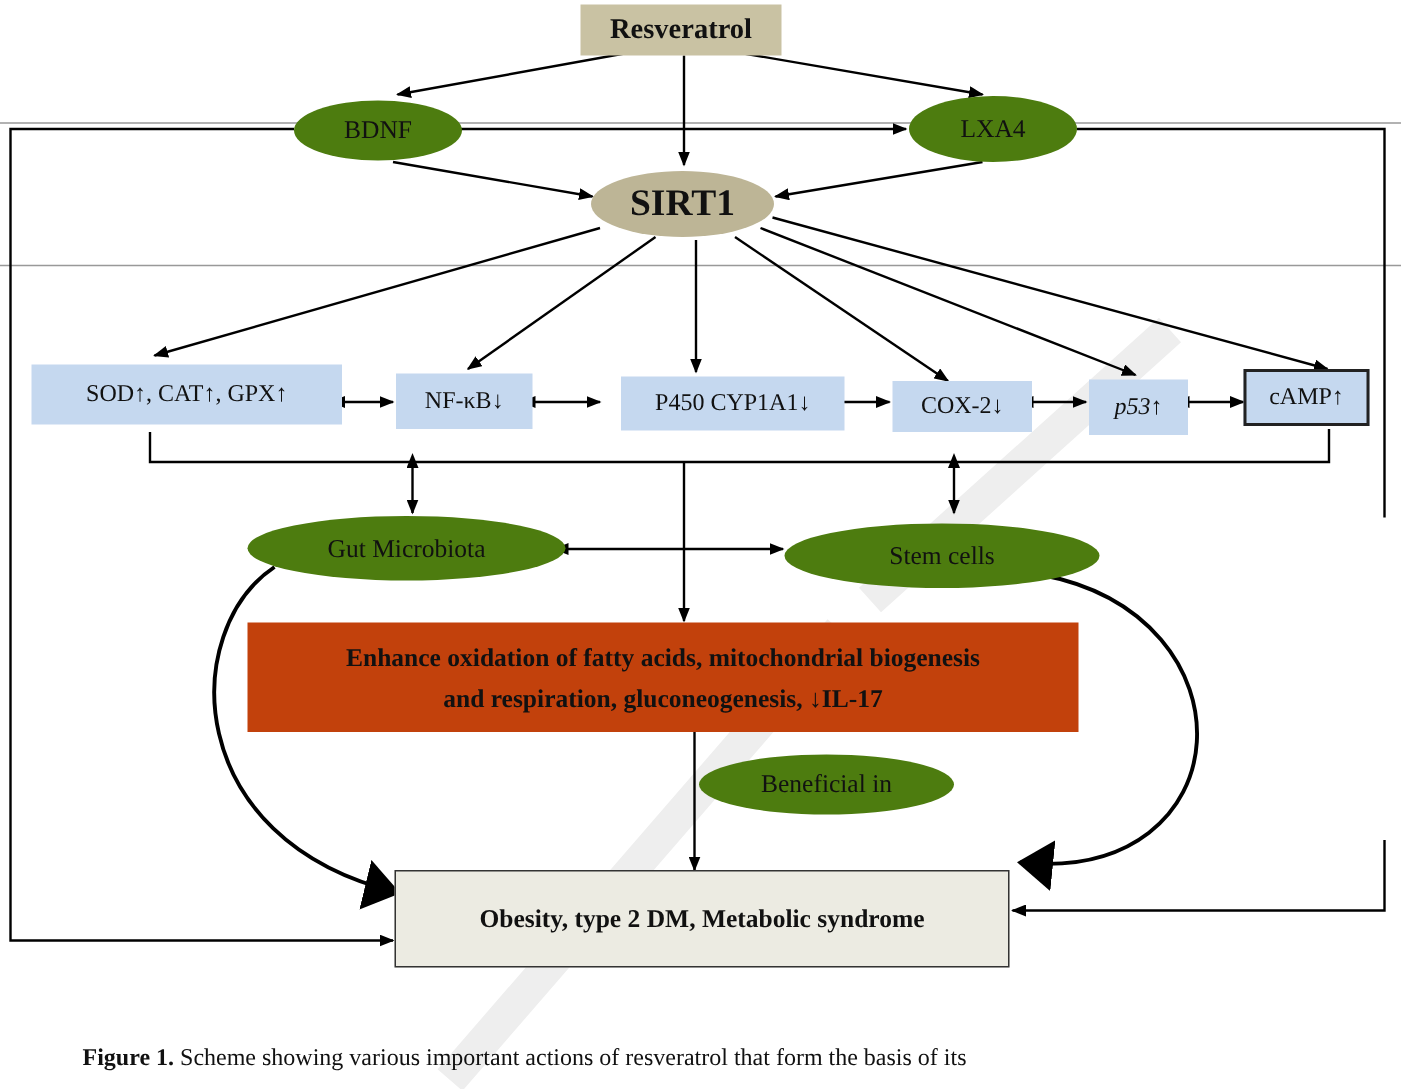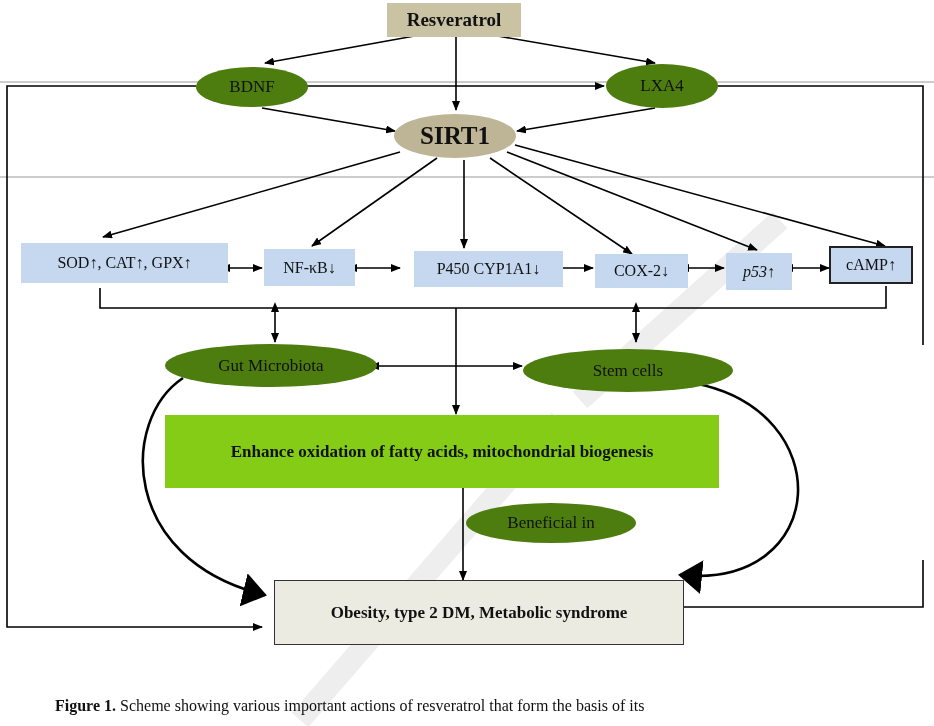--- a/index.html
+++ b/index.html
@@ -2,21 +2,21 @@
 <html><head>
 <meta charset="utf-8">
 <style>
   html, body { margin:0; padding:0; background:#ffffff; }
   body { width:934px; height:726px; position:relative; overflow:hidden; font-family:"Liberation Serif", "DejaVu Serif", serif; color:#111; }
   svg#diagram { position:absolute; left:0; top:0; }
   .node { position:absolute; display:flex; align-items:center; justify-content:center; text-align:center; box-sizing:border-box; white-space:nowrap; }
   .ellipse { background:#4d7c0f; border-radius:50%; font-size:17px; }
   .blue { background:#c5d8ef; font-size:16px; }
   .blue.bordered { border:2px solid #222; }
-  .tan { background:#84cc16; font-weight:bold; }
+  .tan { background:#c2410c; font-weight:bold; }
   .bold { font-weight:bold; }
   .caption { position:absolute; left:55px; top:697px; font-size:16px; white-space:nowrap; font-family:"Liberation Serif", serif; }
   .caption b { font-weight:bold; }
 </style>
 </head>
 <body>
 
 <svg id="diagram" width="934" height="726">
   <defs>
     <marker id="ah" markerWidth="10" markerHeight="8" refX="9" refY="4" orient="auto" markerUnits="userSpaceOnUse">
@@ -118,23 +118,24 @@
 
 <div class="node ellipse" style="left:165px;top:344px;width:212px;height:43px;">
     <span>Gut Microbiota</span>
   </div>
 <div class="node ellipse" style="left:523px;top:349px;width:210px;height:43px;">
     <span>Stem cells</span>
   </div>
 
 <div class="node tan" style="left:165px;top:415px;width:554px;height:73px;flex-direction:column;font-size:17px;line-height:27px;">
   <span>Enhance oxidation of fatty acids, mitochondrial biogenesis</span>
+  <span>and respiration, gluconeogenesis, ↓IL-17</span>
 </div>
 
 <div class="node ellipse" style="left:466px;top:503px;width:170px;height:40px;">
     <span>Beneficial in</span>
   </div>
 
-<div class="node bold" style="left:274px;top:580px;width:410px;height:65px;background:#ecebe2;border:1.5px solid #333;flex-direction:row;font-size:17px;line-height:27px;">
+<div class="node bold" style="left:263px;top:580px;width:410px;height:65px;background:#ecebe2;border:1.5px solid #333;flex-direction:row;font-size:17px;line-height:27px;">
   <span>Obesity, type 2 DM, Metabolic syndrome</span>
 </div>
 
 <div class="caption"><b>Figure 1.</b><span> Scheme showing various important actions of resveratrol that form the basis of its</span></div>
 
 </body></html>

